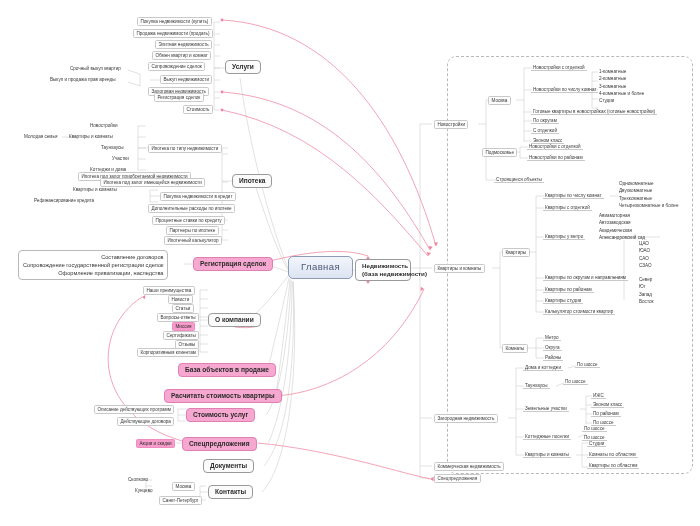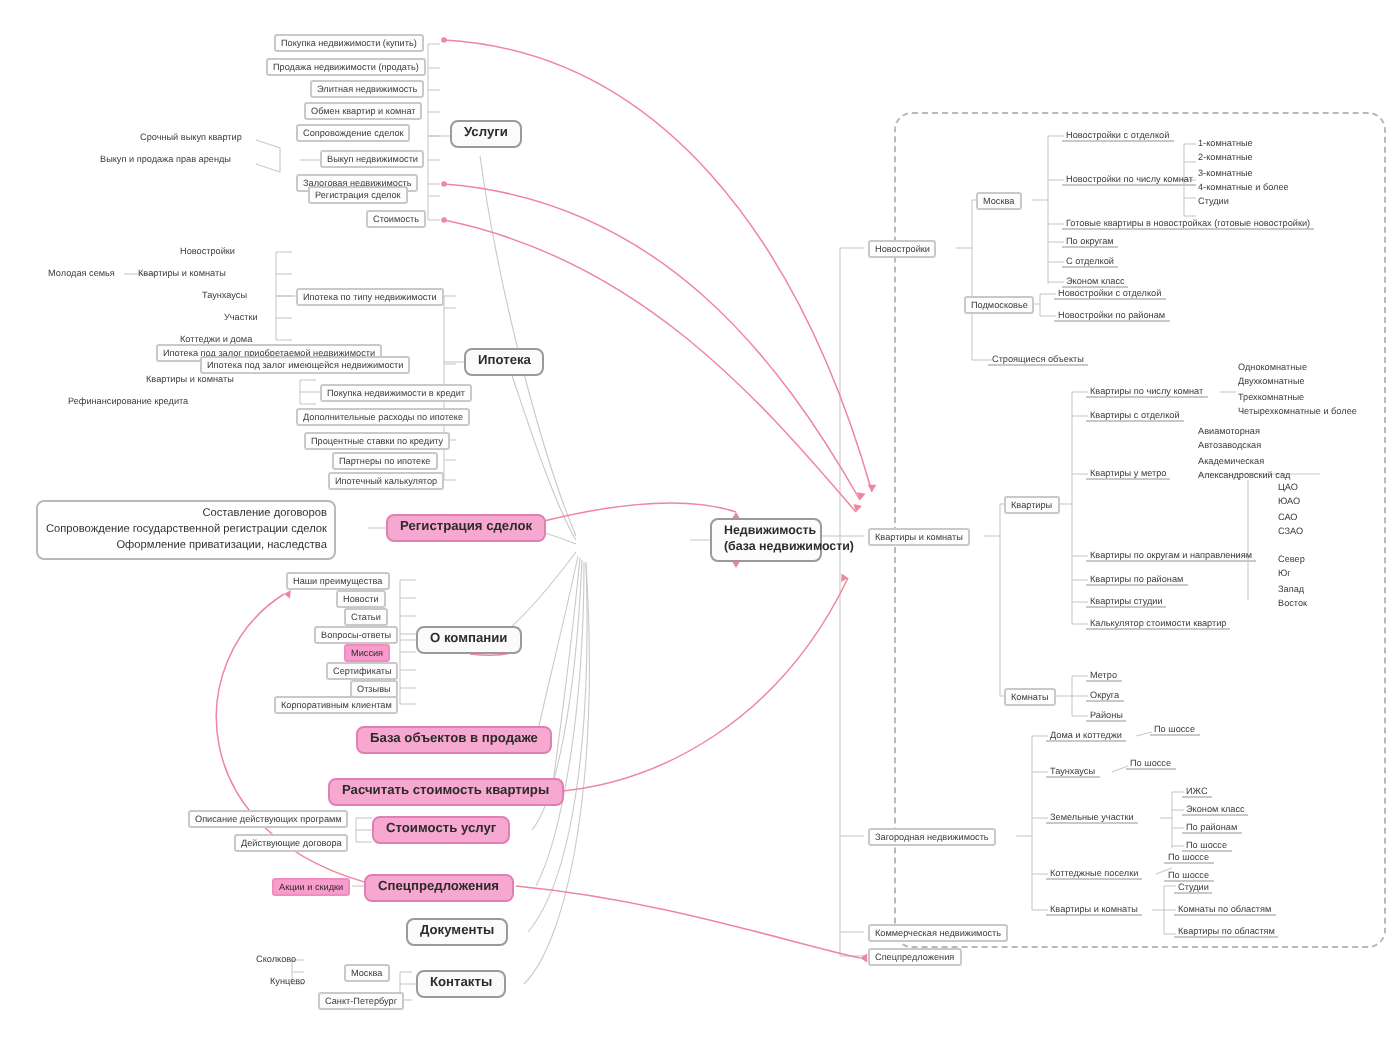--- a/index.html
+++ b/index.html
@@ -329,20 +329,23 @@
       <circle cx="222" cy="110" r="1.4"></circle>
       <path d="M368 256 l -3.6 -2.2 l 0 4.4 z" transform="rotate(-90 368 256)"></path>
       <path d="M368 284 l -3.6 -2.2 l 0 4.4 z" transform="rotate(90 368 284)"></path>
       <path d="M142 297 l 3.4 -2 l -0.4 4.2 z"></path>
       <path d="M424 289 l -3.4 2 l 0.2 -4.2 z"></path>
       <path d="M430 479 l 3.6 -2.2 l 0 4.4 z"></path>
       <path d="M248 317 l 3.4 1.2 l -2.6 2.8 z"></path>
     </g>
   </svg>
 
+  <div class="node root" style="left:288px; top:256px;">
+    <span>Главная</span>
+  </div>
 
   <div class="node branch gray" style="left:225px; top:60px;">
     <span>Услуги</span>
   </div>
 
   <div class="node leaf" style="left:137px; top:17px;">
     <span>Покупка недвижимости (купить)</span>
   </div>
   <div class="node leaf" style="left:133px; top:29px;">
     <span>Продажа недвижимости (продать)</span>

